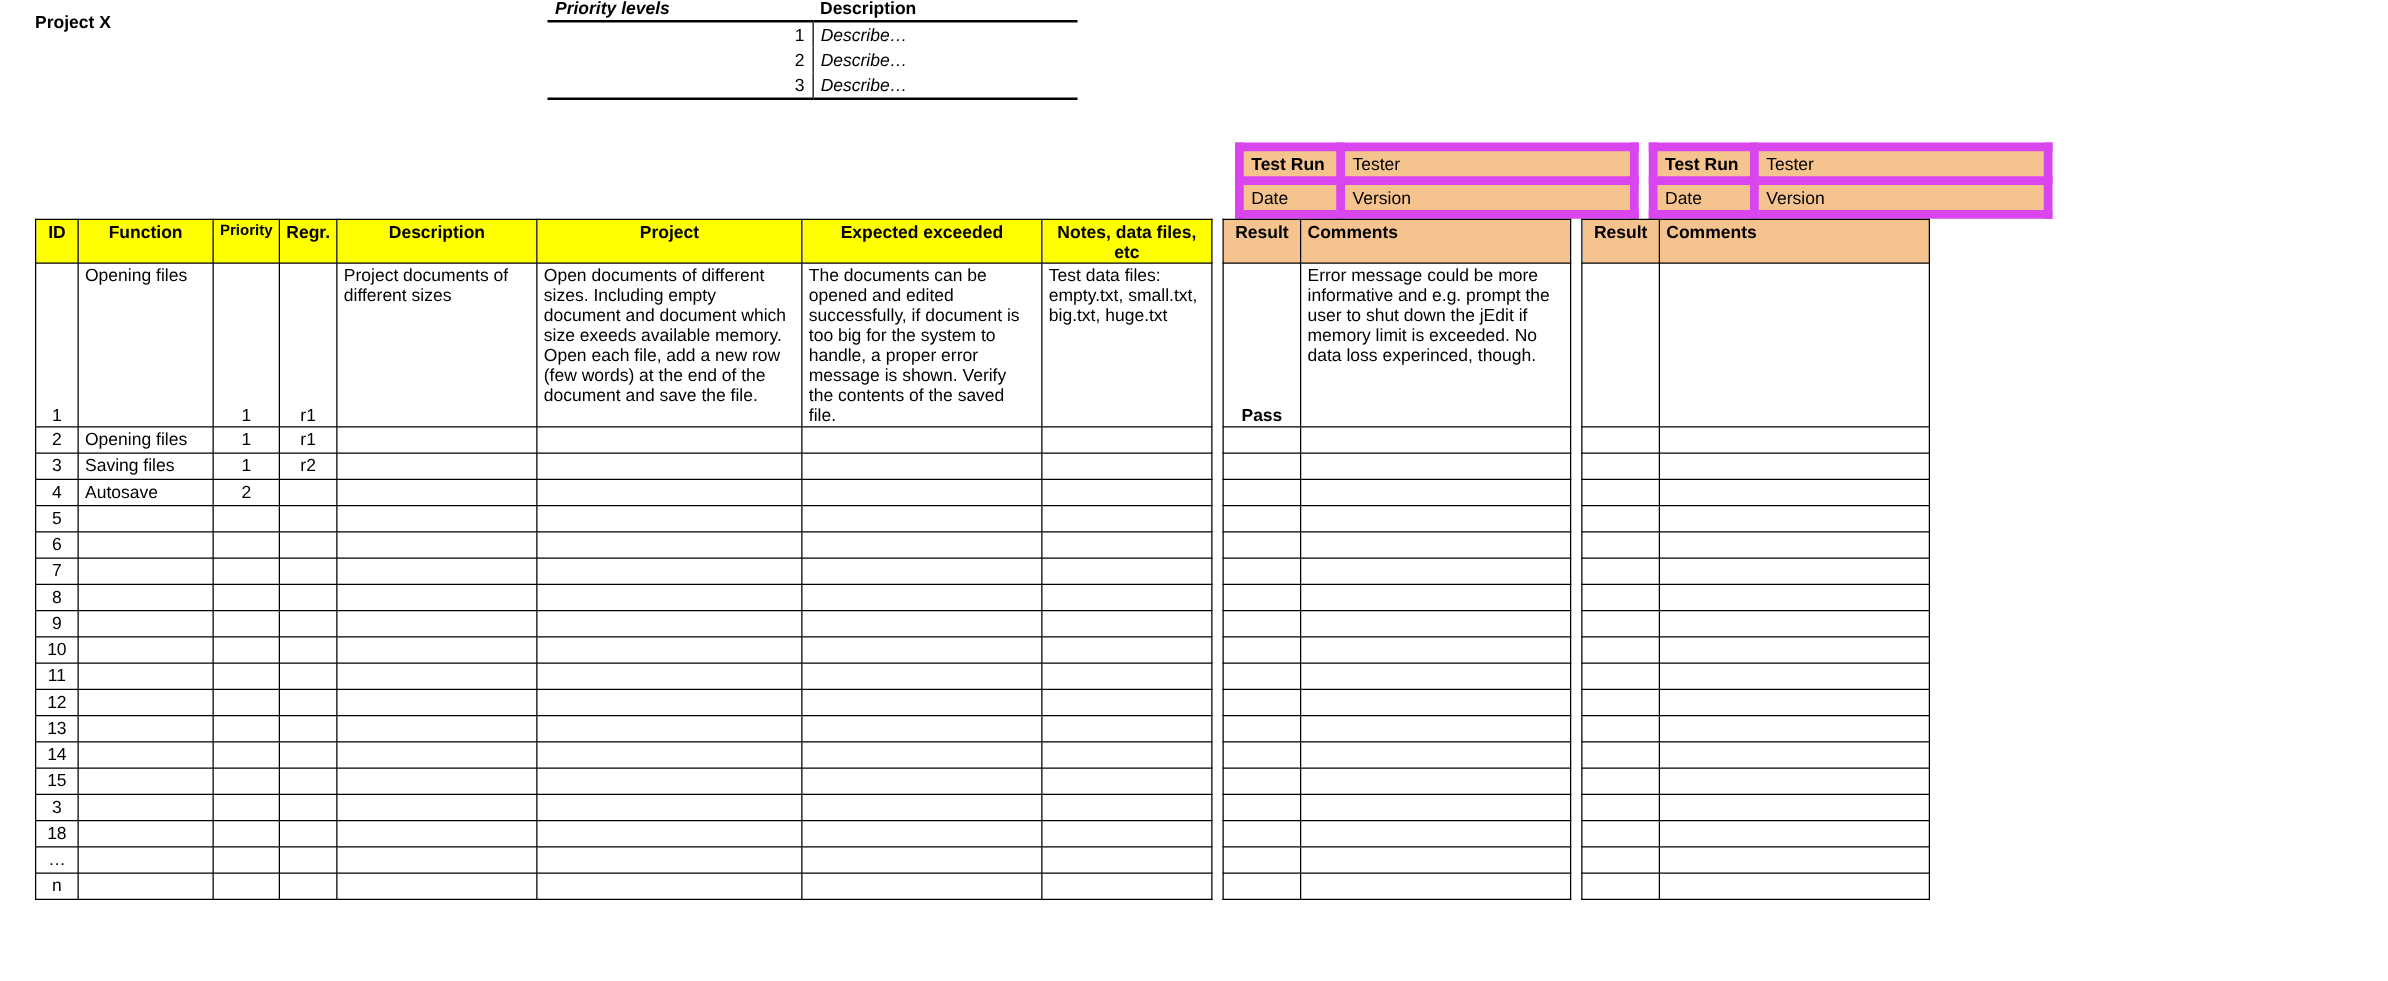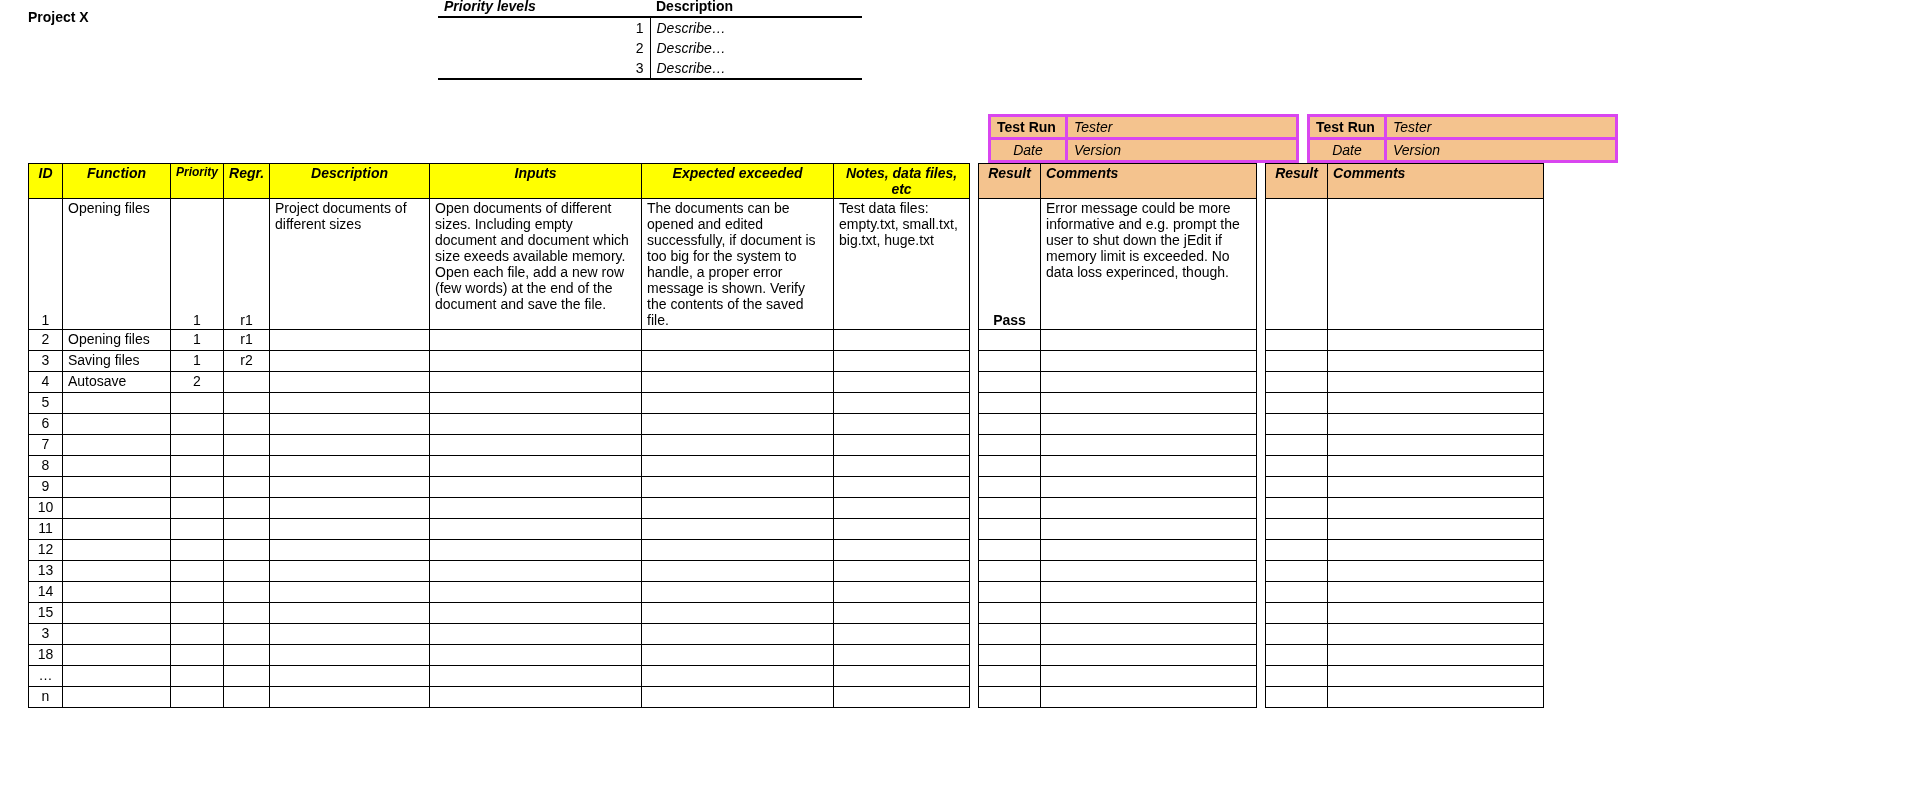--- a/index.html
+++ b/index.html
@@ -46,30 +46,30 @@
   table.prio td.desc { font-style: italic; }
   table.prio tr.last td { border-bottom: 2px solid #000; }
 
   
   table.runhdr {
     border-collapse: collapse;
     margin-top: 34px;
     margin-left: 960px;
   }
   table.runhdr td {
-    border: 3px solid #d946ef;
+    border: 7px solid #d946ef;
     padding: 0 6px;
     height: 20px;
     font-size: 14px;
     vertical-align: middle;
   }
   .orange { background: #f4c38e; }
   .b { font-weight: bold; }
-  .i { font-style: italic; }
-  .ar { text-align: center; }
+  .i { }
+  .ar { text-align: left; }
   .ac { text-align: center; }
   .spacer { border: none !important; width: 8px; padding: 0 !important; }
 
   
   table.matrix {
     border-collapse: collapse;
     margin-top: 0;
     table-layout: fixed;
   }
   table.matrix th, table.matrix td {
@@ -77,21 +77,20 @@
     padding: 1px 5px;
     font-size: 14px;
     vertical-align: top;
     overflow: hidden;
   }
   table.matrix th {
     background: #ffff00;
     font-weight: bold;
     text-align: center;
     height: 20px;
-    font-style: italic;
   }
   table.matrix th.orange { background: #f4c38e; margin-left: 36px; }
   table.matrix td.ac { text-align: center; }
   table.matrix td.vbot { vertical-align: bottom; }
   table.matrix .spcol { border-top: none; border-bottom: none; border-left: none; border-right: none; width: 8px; padding:0; }
   table.matrix th.spcol { background: #fff; border: none; }
   table.matrix tr.short td { height: 18px; }
 
   
   .c-id   { width: 34px; }
@@ -173,21 +172,21 @@
         <col class="c-rs2">
         <col class="c-cm2">
     </colgroup>
     <thead>
       <tr>
         <th>ID</th>
         <th>Function</th>
         <th style="font-size:12px">Priority</th>
         <th>Regr.</th>
         <th>Description</th>
-        <th>Inputs</th>
+        <th>Project</th>
         <th>Expected exceeded</th>
         <th>Notes, data files, etc</th>
         <th class="spcol"></th>
         <th class="orange">Result</th>
         <th class="orange" style="text-align:left">Comments</th>
         <th class="spcol"></th>
         <th class="orange">Result</th>
         <th class="orange" style="text-align:left">Comments</th>
       </tr>
     </thead>

